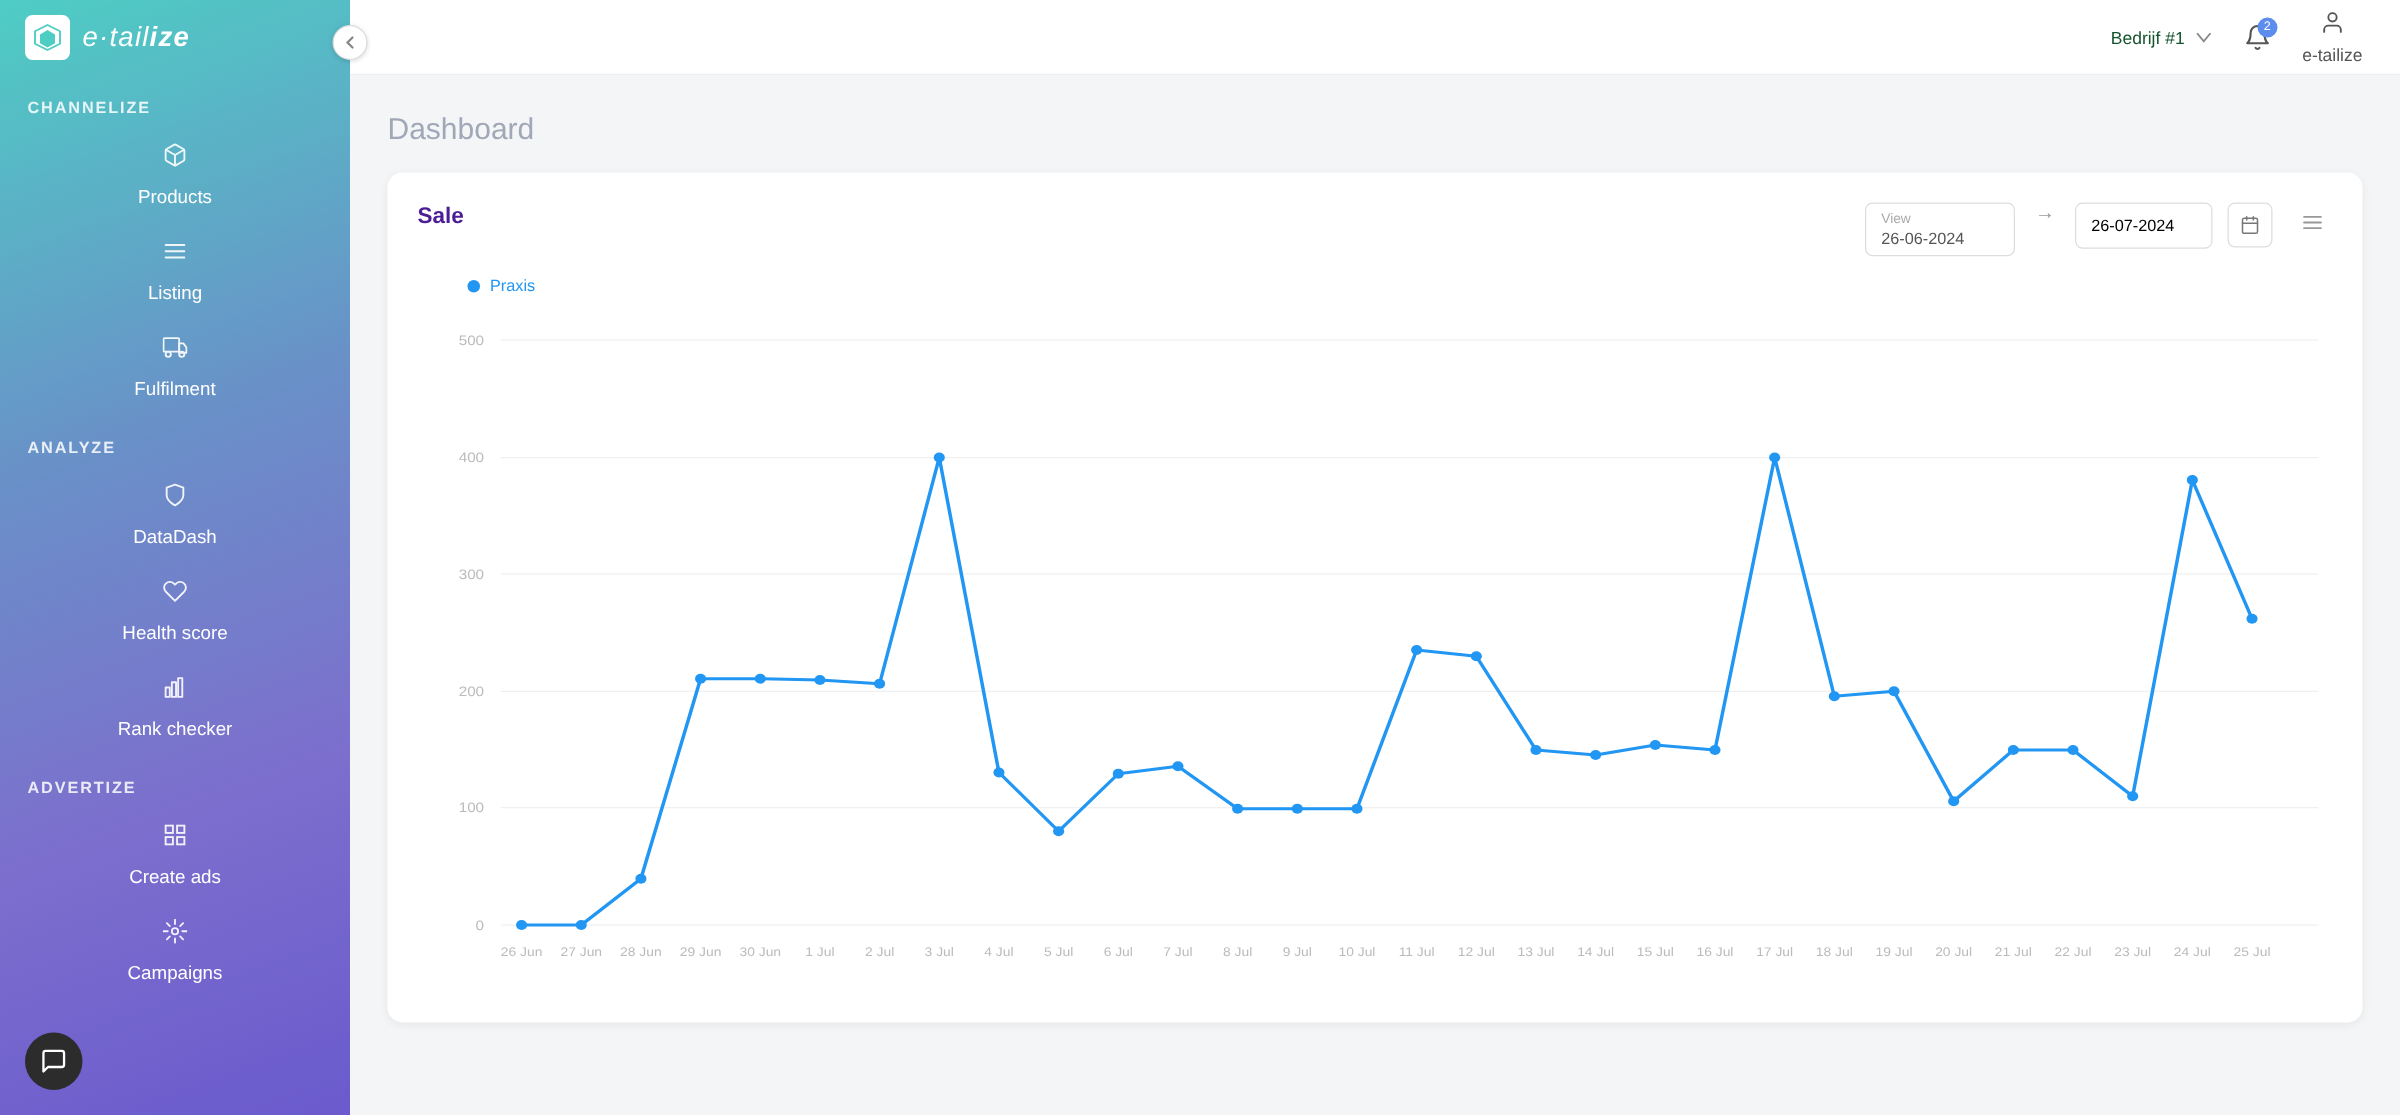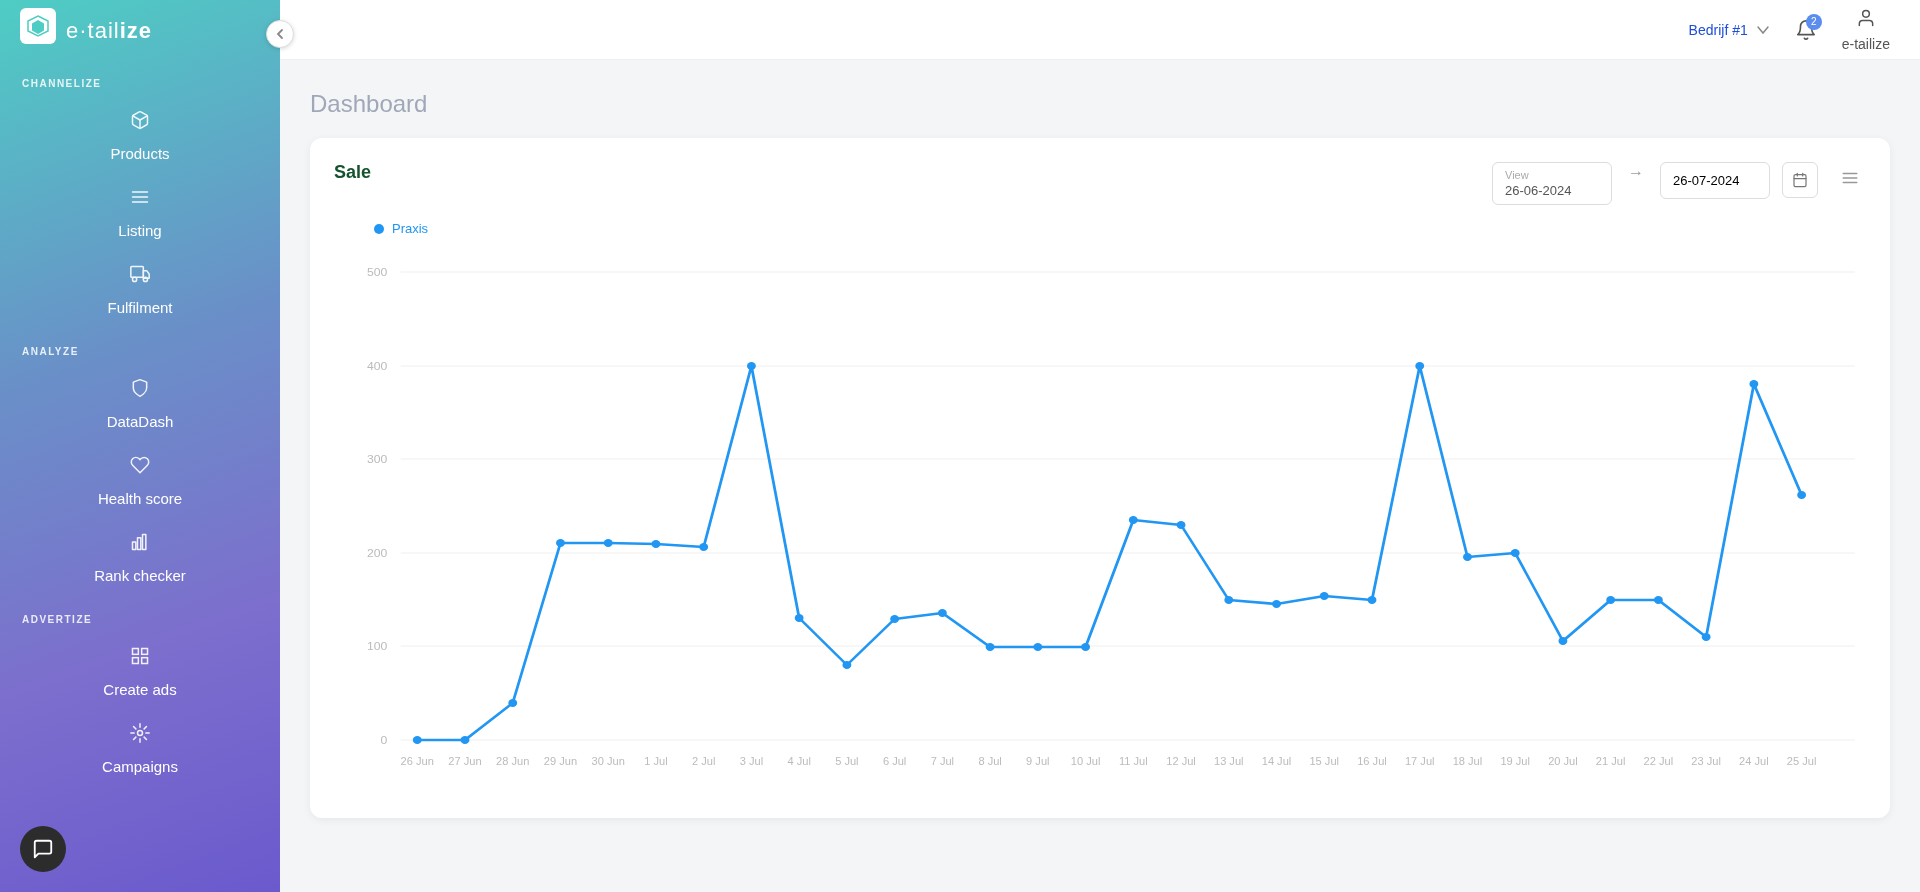--- a/index.html
+++ b/index.html
@@ -10,24 +10,25 @@
       width: 280px;
       min-width: 280px;
       background: linear-gradient(160deg, #4ecdc4 0%, #6a8fc8 40%, #7c6fcd 70%, #6a5acd 100%);
       display: flex;
       flex-direction: column;
       position: relative;
       height: 892px;
     }
     .sidebar-logo {
       display: flex;
-      align-items: flex-end;
+      align-items: center;
       padding: 16px 20px;
       gap: 10px;
       height: 60px;
+      font-style: italic;
     }
     .logo-icon {
       width: 36px; height: 36px;
       background: white;
       border-radius: 6px;
       display: flex; align-items: center; justify-content: center;
     }
     .logo-icon svg { width: 24px; height: 24px; }
     .logo-text {
       color: white;
@@ -44,21 +45,21 @@
       background: white;
       border-radius: 50%;
       border: 1px solid #ddd;
       display: flex; align-items: center; justify-content: center;
       cursor: pointer;
       z-index: 10;
       box-shadow: 0 1px 4px rgba(0,0,0,0.15);
     }
     .sidebar-section-label {
       color: rgba(255,255,255,0.85);
-      font-size: 10px;
+      font-size: 13px;
       font-weight: 700;
       letter-spacing: 1.5px;
       padding: 18px 22px 8px;
       text-transform: uppercase;
     }
     .sidebar-item {
       display: flex;
       align-items: center;
       gap: 14px;
       padding: 11px 22px;
@@ -102,21 +103,21 @@
       display: flex;
       align-items: center;
       justify-content: flex-end;
       padding: 0 30px;
       gap: 20px;
       border-bottom: 1px solid #eee;
       box-shadow: 0 1px 3px rgba(0,0,0,0.06);
     }
     .topbar-company {
       display: flex; align-items: center; gap: 8px;
-      font-size: 14px; color: #1d4ed8; cursor: pointer;
+      font-size: 14px; color: #14532d; cursor: pointer;
     }
     .topbar-bell {
       position: relative; cursor: pointer;
       width: 32px; height: 32px;
       display: flex; align-items: center; justify-content: center;
     }
     .bell-badge {
       position: absolute;
       top: 0; right: 0;
       background: #5b8cee;
@@ -155,21 +156,21 @@
     }
     .chart-header {
       display: flex;
       justify-content: space-between;
       align-items: flex-start;
       margin-bottom: 16px;
     }
     .chart-title {
       font-size: 18px;
       font-weight: 600;
-      color: #14532d;
+      color: #4c1d95;
     }
     .date-range-box {
       border: 1px solid #ddd;
       border-radius: 6px;
       padding: 6px 12px;
       font-size: 13px;
       color: #555;
       display: flex;
       flex-direction: column;
       min-width: 120px;

